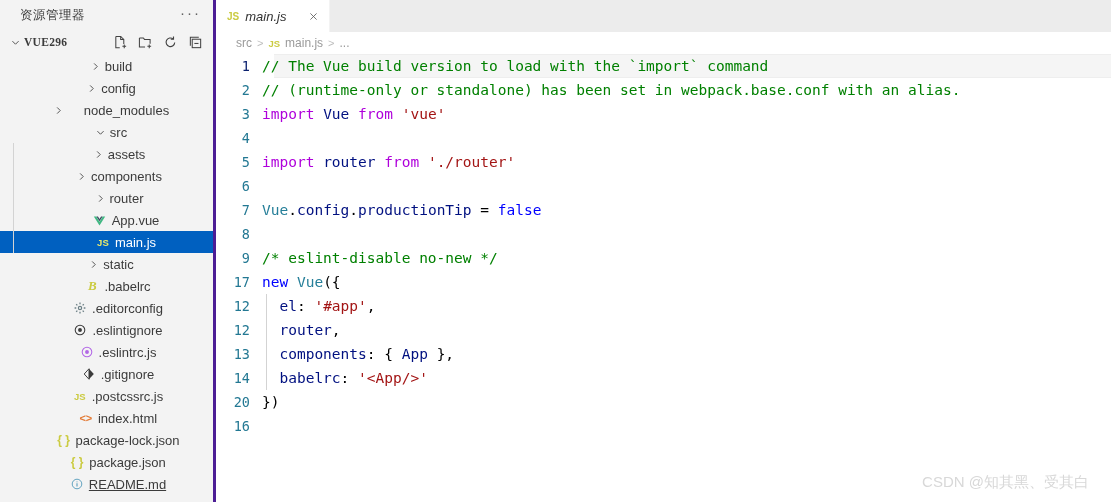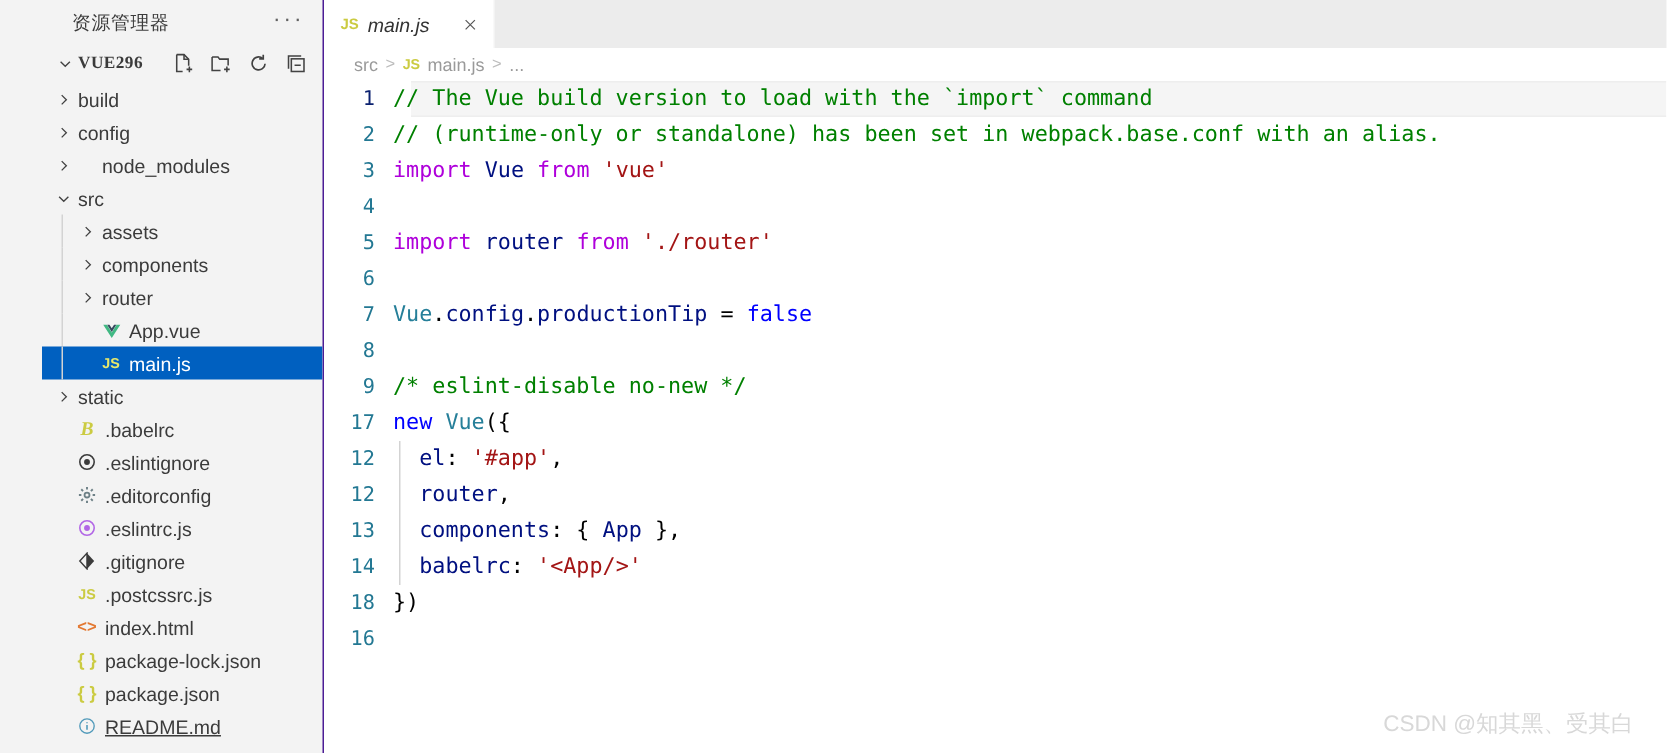--- a/index.html
+++ b/index.html
@@ -20,25 +20,24 @@
     height: 502px;
     position: relative;
   }
 
   
   .sidebar {
     width: 216px;
     min-width: 216px;
     height: 502px;
     background: #f3f3f3;
-    border-right: 1px solid #4c1d95;
+    border-right: 3px solid #4c1d95;
     box-sizing: border-box;
     position: relative;
     overflow: hidden;
-    padding-left: 28px;
   }
   .sb-header {
     height: 30px;
     display: flex;
     align-items: center;
     justify-content: space-between;
     padding: 0 8px 0 20px;
     box-sizing: border-box;
   }
   .sb-title {
@@ -100,20 +99,21 @@
   }
   .row {
     height: 22px;
     display: flex;
     align-items: center;
     font-size: 13px;
     color: #3b3b3b;
     white-space: nowrap;
     cursor: pointer;
     position: relative;
+    justify-content: center;
   }
   .row.selected {
     background: #0060c0;
     color: #ffffff;
   }
   .row .twisty {
     width: 13px;
     min-width: 13px;
     display: inline-flex;
     justify-content: center;
@@ -429,35 +429,35 @@
           <span class="twisty"></span>
           <span class="ficon">
             <span class="ic-babel">B</span>
           </span>
           <span class="lbl">.babelrc</span>
         </div>
         <div class="row" style="padding-left: 8px;">
           <span class="twisty"></span>
           <span class="ficon">
             <svg width="12" height="12" viewBox="0 0 16 16">
+              <circle cx="8" cy="8" r="2.2" fill="none" stroke="#6d8086" stroke-width="1.6"></circle>
+              <path d="M8 .8 v2.2 M8 13 v2.2 M.8 8 h2.2 M13 8 h2.2 M2.9 2.9 l1.6 1.6 M11.5 11.5 l1.6 1.6 M13.1 2.9 l-1.6 1.6 M4.5 11.5 l-1.6 1.6" stroke="#6d8086" stroke-width="1.7"></path>
+            </svg>
+          </span>
+          <span class="lbl">.editorconfig</span>
+        </div>
+        <div class="row" style="padding-left: 8px;">
+          <span class="twisty"></span>
+          <span class="ficon">
+            <svg width="12" height="12" viewBox="0 0 16 16">
               <circle cx="8" cy="8" r="6.4" fill="none" stroke="#3b3b3b" stroke-width="1.4"></circle>
               <circle cx="8" cy="8" r="2.6" fill="#3b3b3b"></circle>
             </svg>
           </span>
           <span class="lbl">.eslintignore</span>
-        </div>
-        <div class="row" style="padding-left: 8px;">
-          <span class="twisty"></span>
-          <span class="ficon">
-            <svg width="12" height="12" viewBox="0 0 16 16">
-              <circle cx="8" cy="8" r="2.2" fill="none" stroke="#6d8086" stroke-width="1.6"></circle>
-              <path d="M8 .8 v2.2 M8 13 v2.2 M.8 8 h2.2 M13 8 h2.2 M2.9 2.9 l1.6 1.6 M11.5 11.5 l1.6 1.6 M13.1 2.9 l-1.6 1.6 M4.5 11.5 l-1.6 1.6" stroke="#6d8086" stroke-width="1.7"></path>
-            </svg>
-          </span>
-          <span class="lbl">.editorconfig</span>
         </div>
         <div class="row" style="padding-left: 8px;">
           <span class="twisty"></span>
           <span class="ficon">
             <svg width="12" height="12" viewBox="0 0 16 16">
               <circle cx="8" cy="8" r="6.4" fill="none" stroke="#b267e6" stroke-width="1.4"></circle>
               <circle cx="8" cy="8" r="2.6" fill="#b267e6"></circle>
             </svg>
           </span>
           <span class="lbl">.eslintrc.js</span>
@@ -588,21 +588,21 @@
         </div>
         <div class="code-line">
           <span class="gutter">13</span>
           <span class="code-text"><span class="guide" style="left: 4px;"></span><span class="t-plain">  </span><span class="t-prop">components</span><span class="t-plain">: { </span><span class="t-ident">App</span><span class="t-plain"> },</span></span>
         </div>
         <div class="code-line">
           <span class="gutter">14</span>
           <span class="code-text"><span class="guide" style="left: 4px;"></span><span class="t-plain">  </span><span class="t-prop">babelrc</span><span class="t-plain">: </span><span class="t-string">'&lt;App/&gt;'</span></span>
         </div>
         <div class="code-line">
-          <span class="gutter">18</span>
+          <span class="gutter">20</span>
           <span class="code-text"><span class="t-plain">})</span></span>
         </div>
         <div class="code-line">
           <span class="gutter">16</span>
           <span class="code-text"></span>
         </div>
       </div>
 
     <div class="watermark">CSDN @知其黑、受其白</div>
   </div>

